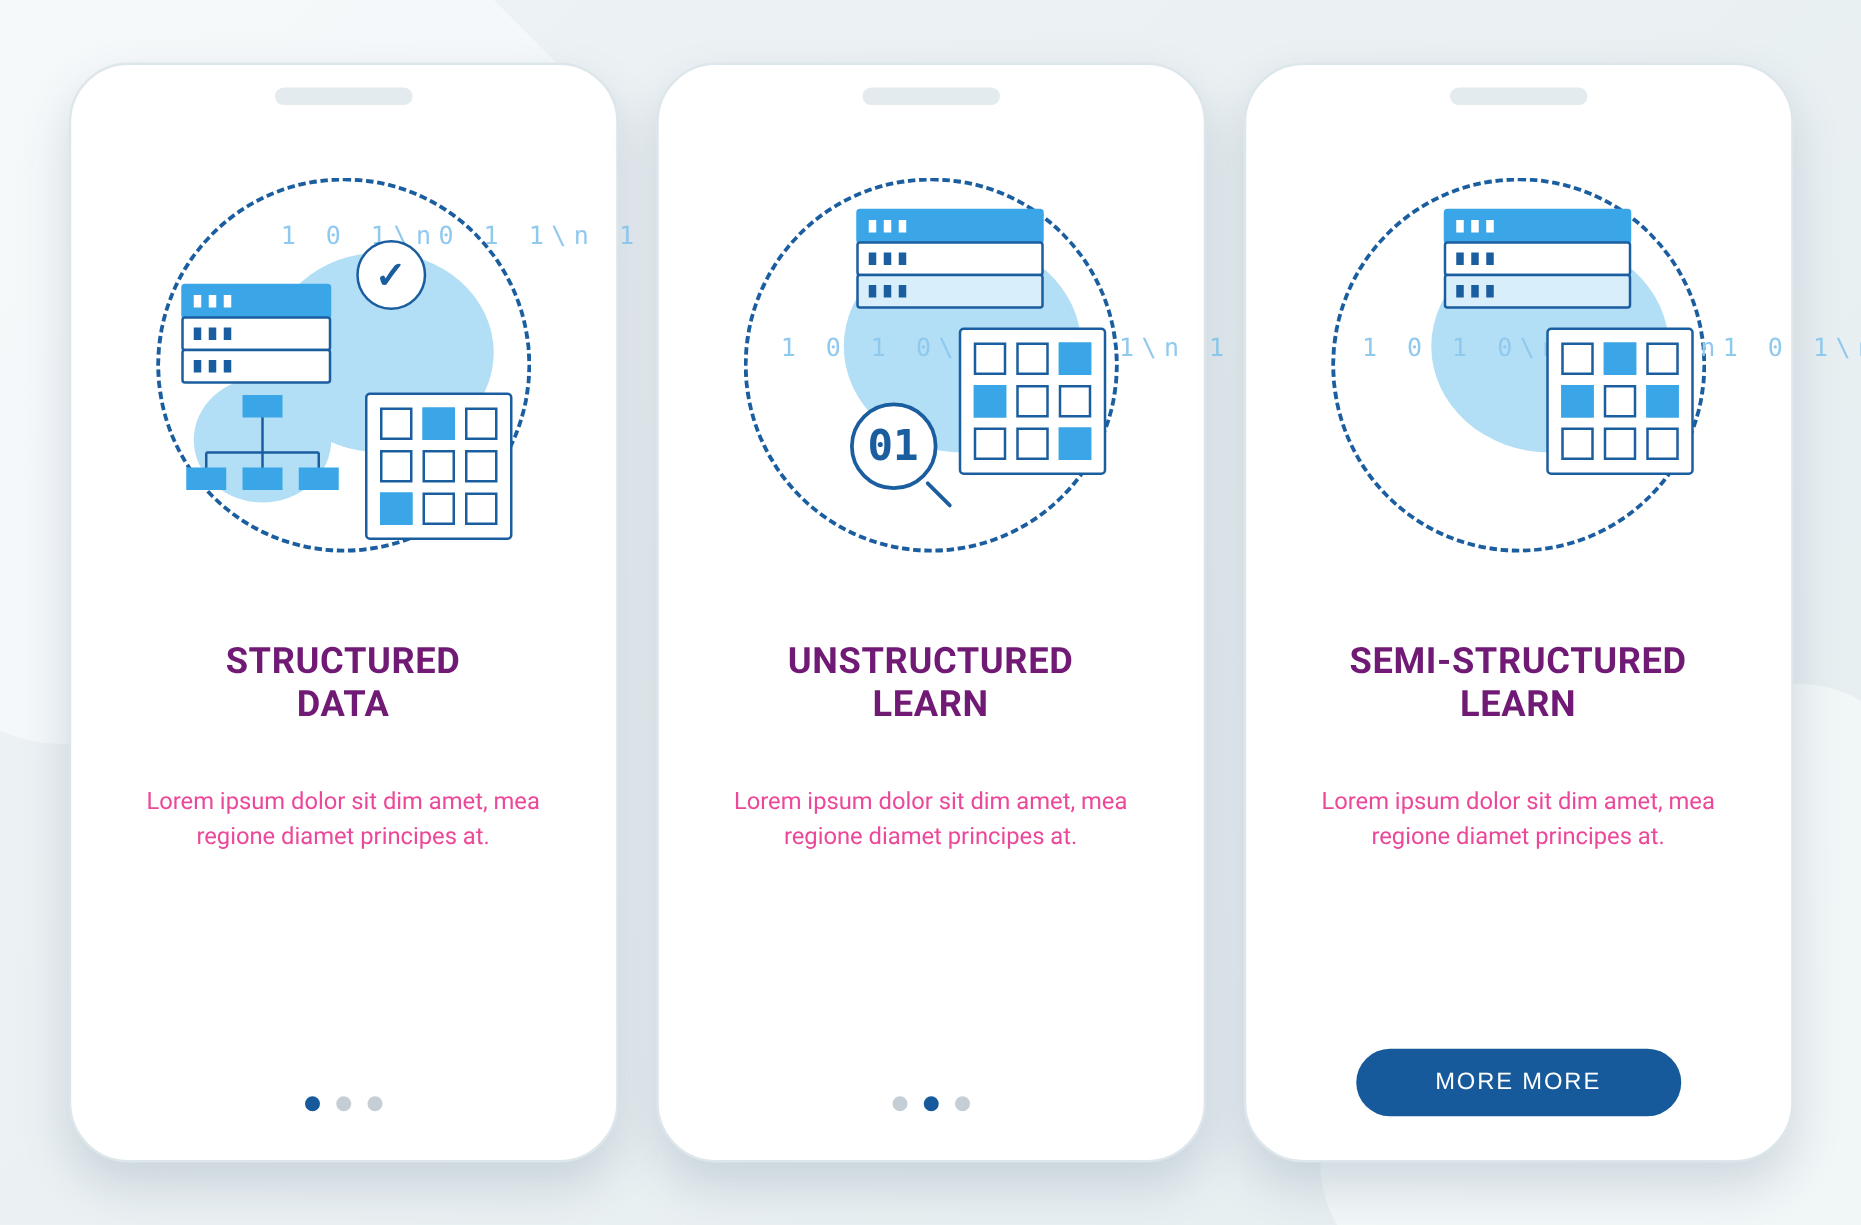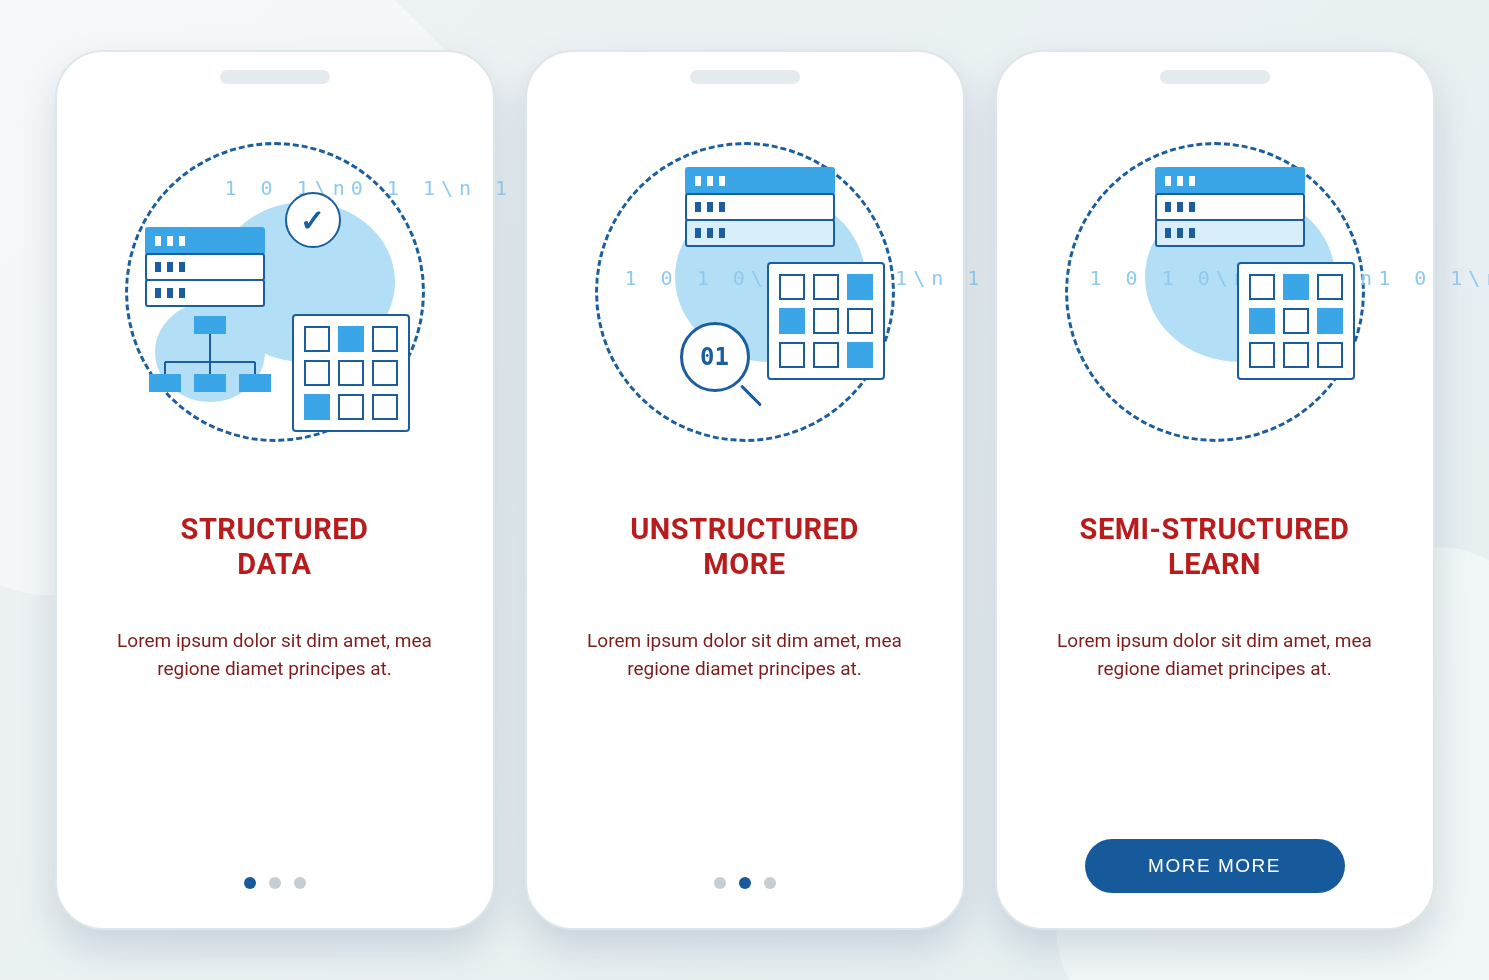--- a/index.html
+++ b/index.html
@@ -70,31 +70,31 @@
     inset: 10px;
     border: 3px dashed #1b5e9f;
     border-radius: 50%;
   }
   .blob {
     position: absolute;
     background: #b3dff6;
     border-radius: 50%;
   }
   .title {
-    color: #b91c1c;
+    color: #701a75;
     font-weight: 700;
     font-size: 29px;
     letter-spacing: .5px;
     text-align: center;
     margin-top: 60px;
     line-height: 1.2;
     white-space: pre-line;
   }
   .desc {
-    color: #7f1d1d;
+    color: #ec4899;
     font-size: 19px;
     text-align: center;
     margin-top: 45px;
     line-height: 1.5;
     max-width: 320px;
   }
   .spacer { flex: 1; }
   .dots {
     display: flex;
     gap: 13px;
@@ -175,21 +175,21 @@
     width:32px; height:18px; background:#3aa6e8; position:absolute;
   }
   .tree svg { position:absolute; top:0; left:0; }
   .lens {
     position:absolute;
     width:70px; height:70px;
     border:3px solid #1b5e9f;
     border-radius:50%;
     background:#fff;
     display:flex; align-items:center; justify-content:center;
-    color:#1b5e9f; font-weight:700; font-size:24px;
+    color:#1b5e9f; font-weight:700; font-size:34px;
     font-family:monospace;
   }
   .lens::after {
     content:"";
     position:absolute;
     width:28px; height:3px;
     background:#1b5e9f;
     bottom:-8px; right:-18px;
     transform:rotate(45deg);
     border-radius:2px;
@@ -288,21 +288,21 @@
         <div class="cell fill"></div>
           <div class="cell"></div>
           <div class="cell"></div>
         <div class="cell"></div>
           <div class="cell"></div>
           <div class="cell fill"></div>
       </div>
       <div class="lens" style="left:95px;top:190px;">01</div>
     </div>
     <h2 class="title">UNSTRUCTURED
-MORE</h2>
+LEARN</h2>
     <p class="desc">Lorem ipsum dolor sit dim amet, mea regione diamet principes at.</p>
     <div class="spacer"></div>
     <div class="dots">
       <span class="dot"></span>
       <span class="dot active"></span>
       <span class="dot"></span>
     </div>
   </div>
 
   <div class="phone">

